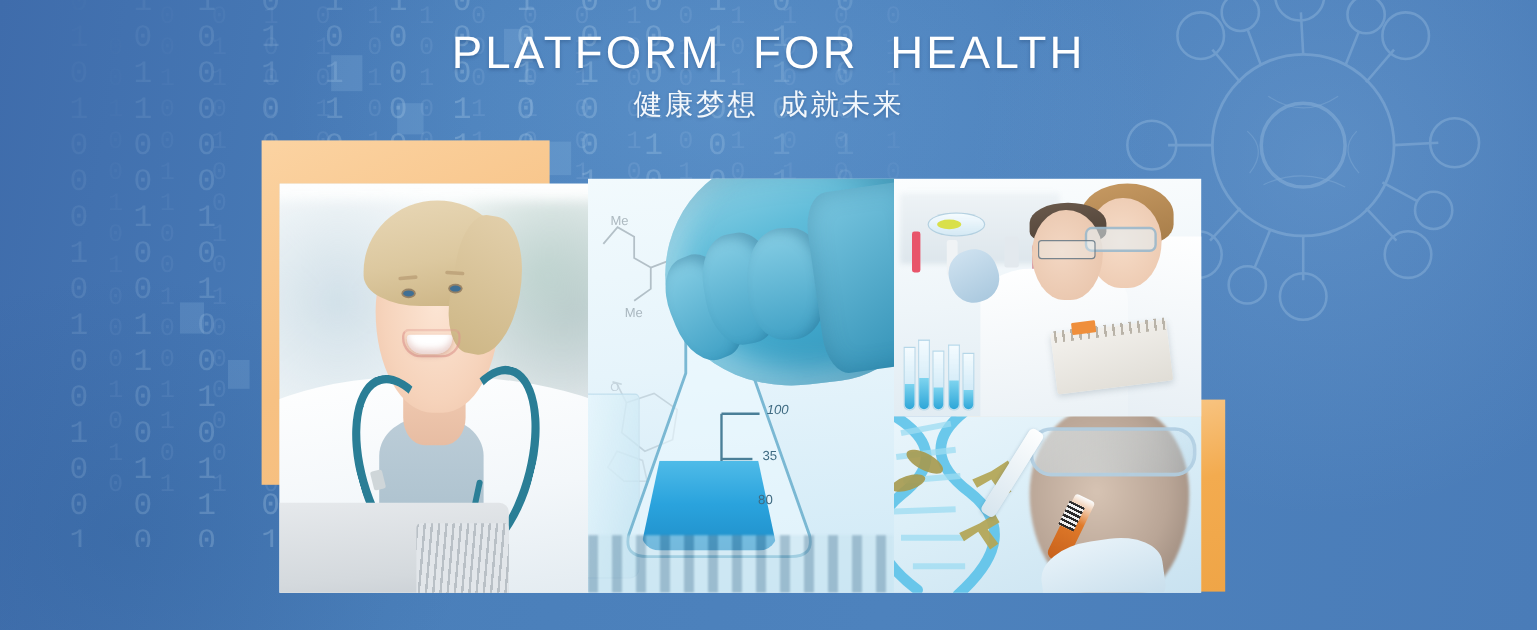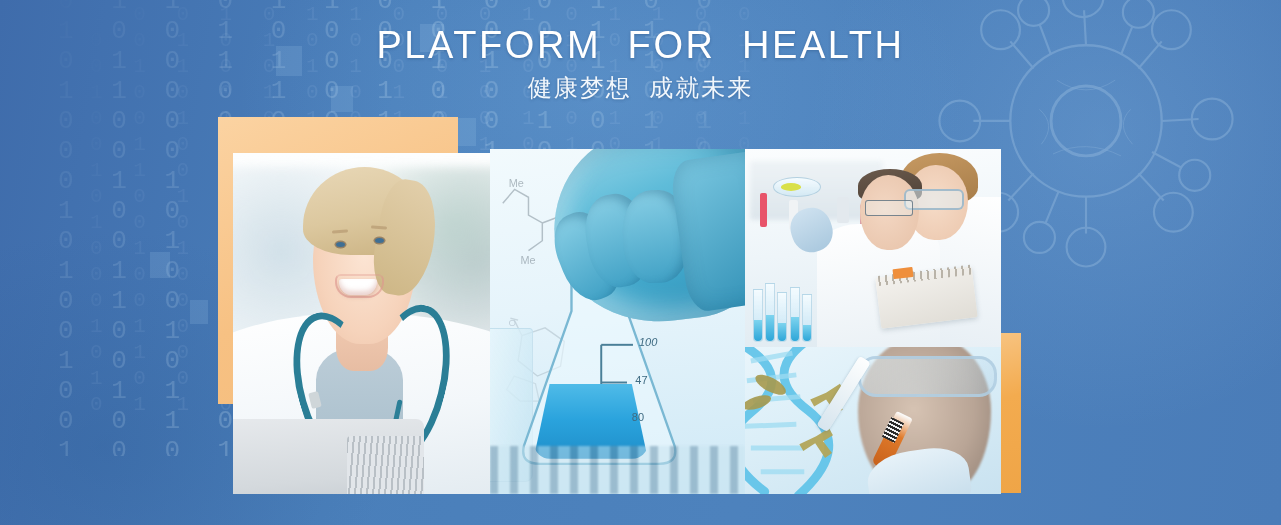--- a/index.html
+++ b/index.html
@@ -428,21 +428,21 @@
           <ellipse cx="90" cy="6" rx="30" ry="7" fill="rgba(222,244,252,.8)" stroke="#7ab8d3" stroke-width="2"></ellipse>
           <g stroke="#2f6b87" stroke-width="2" fill="none" opacity=".85">
             <path d="M92 112 L124 112"></path>
             <path d="M92 112 L92 186"></path>
             <path d="M92 150 L118 150"></path>
             <path d="M92 186 L118 186"></path>
           </g>
         </svg>
         <div class="flask-liquid"></div>
         <div class="flask-tick" style="left:72%;top:43%;font-style:italic;">100</div>
-        <div class="flask-tick" style="left:70%;top:59%;">47</div>
+        <div class="flask-tick" style="left:70%;top:59%;">35</div>
         <div class="flask-tick" style="left:68%;top:74%;">80</div>
       </div>
 
       <div class="glove"></div>
       <div class="glove-f glove-f1"></div>
       <div class="glove-f glove-f2"></div>
       <div class="glove-f glove-f3"></div>
       <div class="glove-cuff"></div>
 
       <div class="tray"></div>

